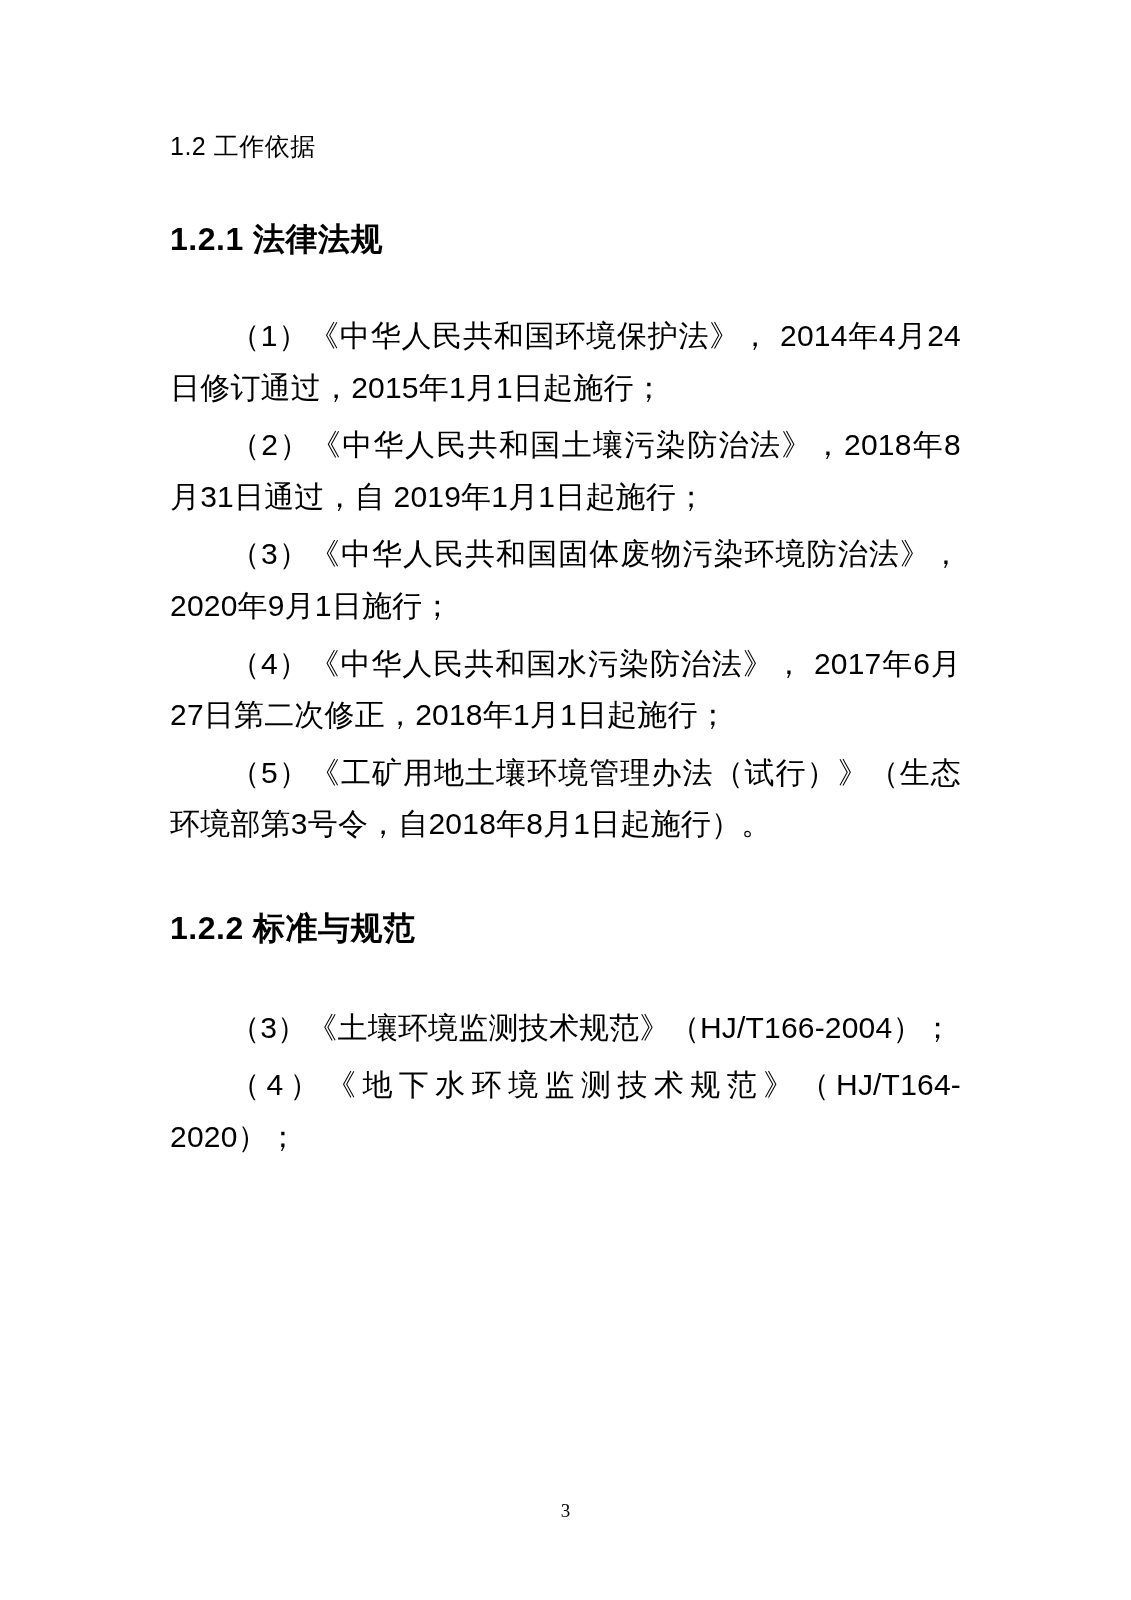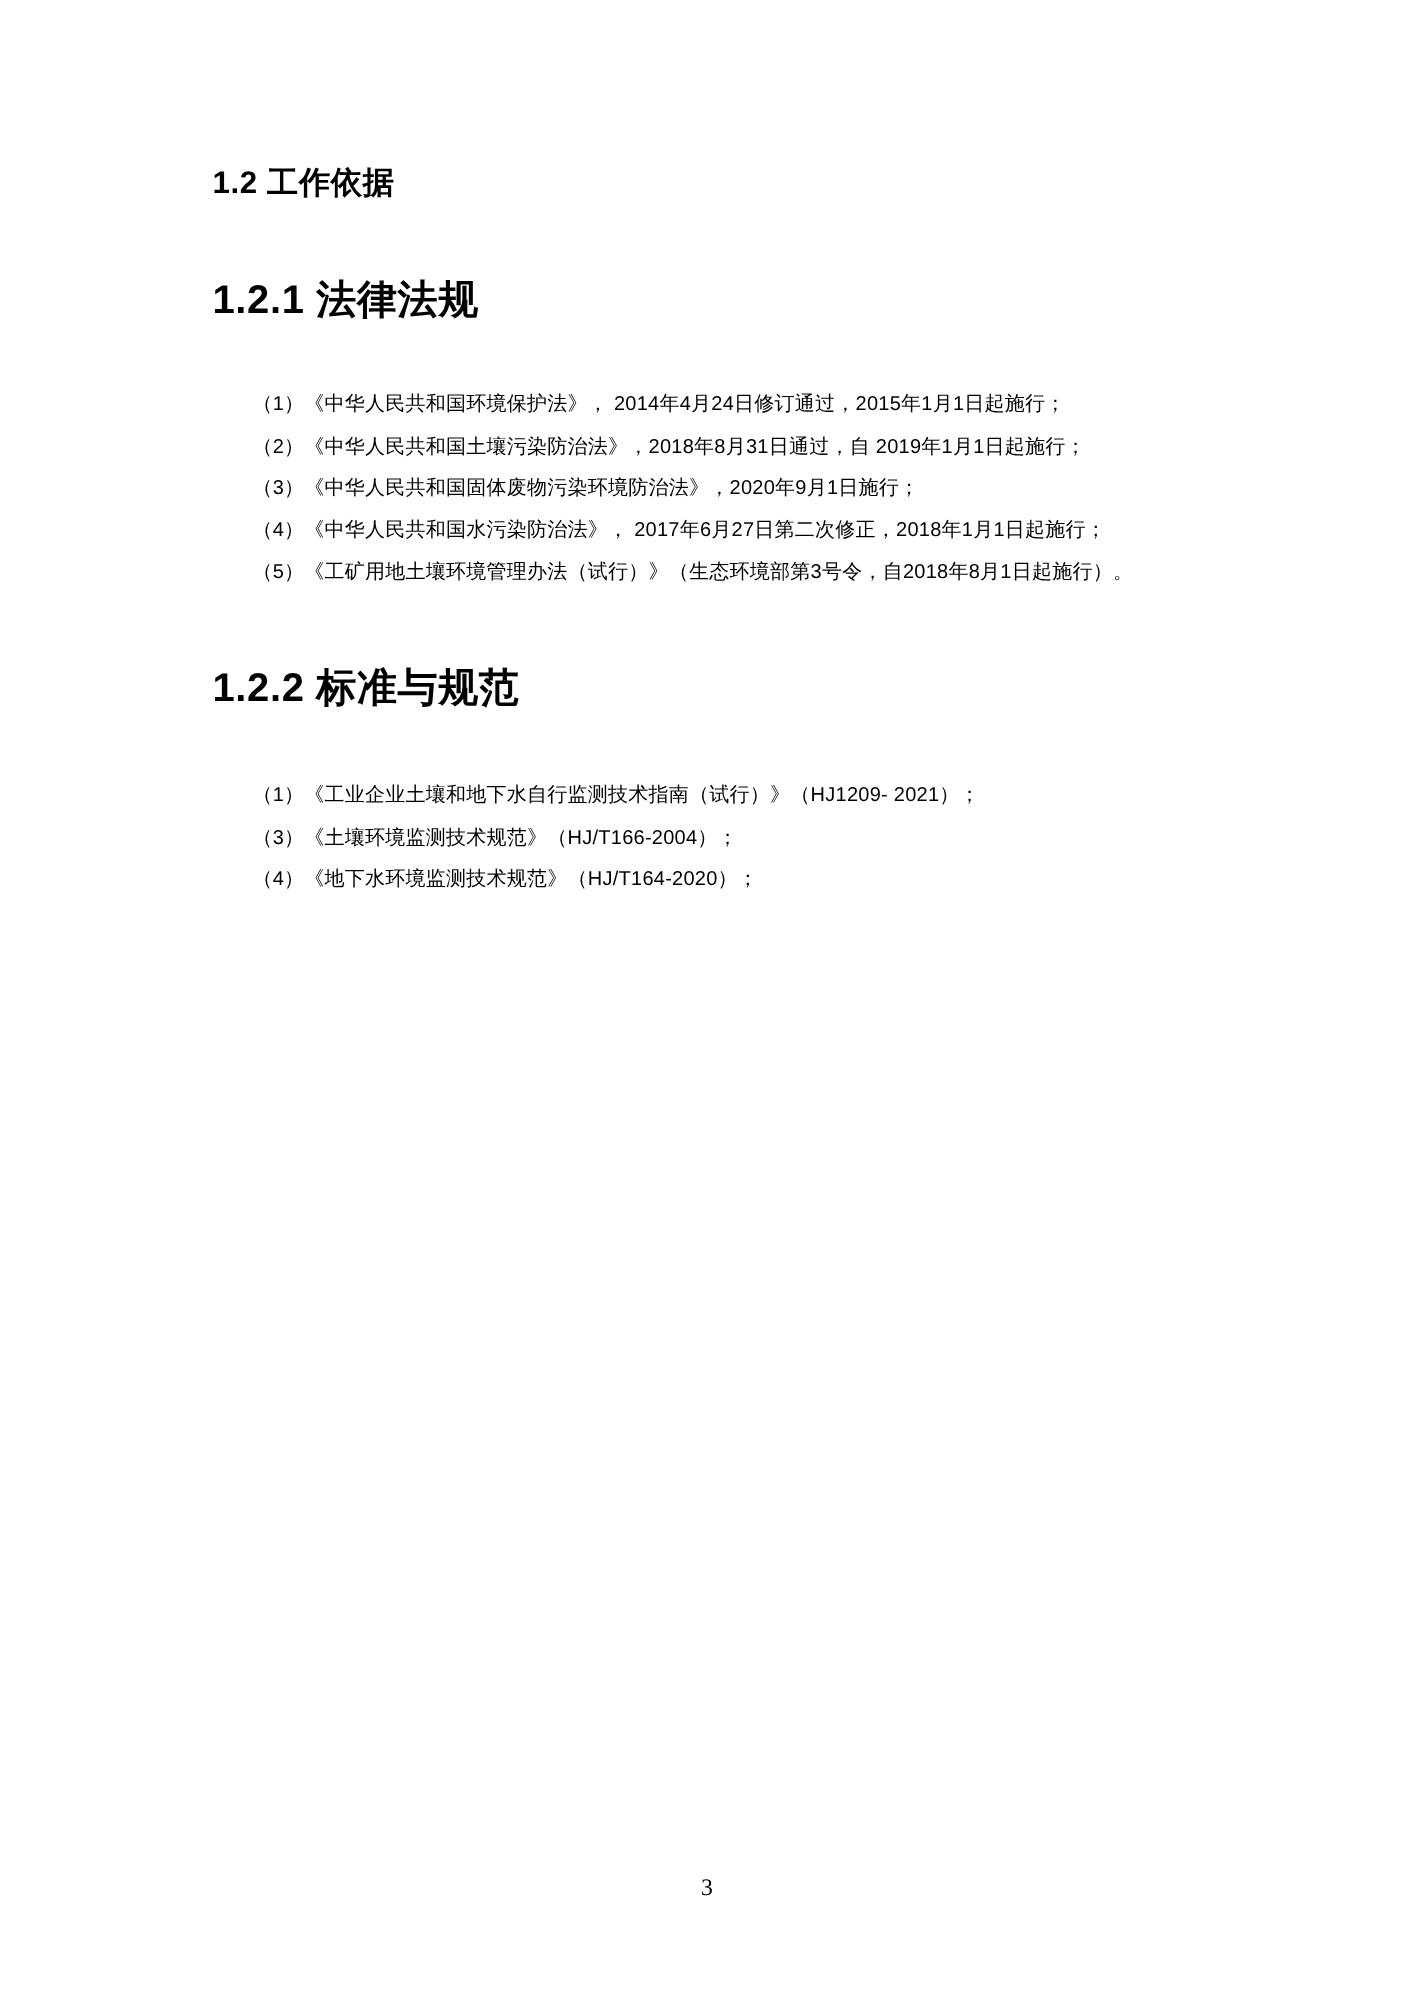--- a/index.html
+++ b/index.html
@@ -19,38 +19,38 @@
     position: absolute;
     left: 0;
     top: 0;
     width: 1131px;
     height: 1600px;
     box-sizing: border-box;
     padding: 130px 170px 60px 170px;
   }
   .heading2 {
     font-size: 25px;
-    font-weight: bold;
+    font-weight: normal;
     letter-spacing: 0.5px;
     margin: 0 0 56px 0;
     line-height: 1.3;
   }
   .heading3 {
     font-size: 32px;
     font-weight: bold;
     letter-spacing: 0.5px;
     margin: 0 0 50px 0;
     line-height: 1.3;
   }
   .heading3.mid {
     margin-top: 58px;
     margin-bottom: 52px;
   }
   .para {
-    font-size: 16px;
+    font-size: 30px;
     line-height: 1.72;
     text-align: justify;
     text-justify: inter-ideograph;
     text-indent: 2em;
     margin: 0 0 6px 0;
     letter-spacing: 0.2px;
   }
   .footer-page {
     position: absolute;
     left: 0;
@@ -72,18 +72,17 @@
   <h3 class="heading3">1.2.1  法律法规</h3>
 
   <p class="para">（1）《中华人民共和国环境保护法》， 2014年4月24日修订通过，2015年1月1日起施行；</p>
   <p class="para">（2）《中华人民共和国土壤污染防治法》，2018年8月31日通过，自 2019年1月1日起施行；</p>
   <p class="para">（3）《中华人民共和国固体废物污染环境防治法》，2020年9月1日施行；</p>
   <p class="para">（4）《中华人民共和国水污染防治法》， 2017年6月27日第二次修正，2018年1月1日起施行；</p>
   <p class="para">（5）《工矿用地土壤环境管理办法（试行）》（生态环境部第3号令，自2018年8月1日起施行）。</p>
 
   <h3 class="heading3 mid">1.2.2  标准与规范</h3>
 
-  <p class="para">（1）《工业企业土壤和地下水自行监测技术指南（试行）》（HJ1209- 2021）；</p>
   <p class="para">（3）《土壤环境监测技术规范》（HJ/T166-2004）；</p>
   <p class="para">（4）《地下水环境监测技术规范》（HJ/T164-2020）；</p>
 
   <div class="footer-page">3</div>
 </div>
 
 </body></html>

